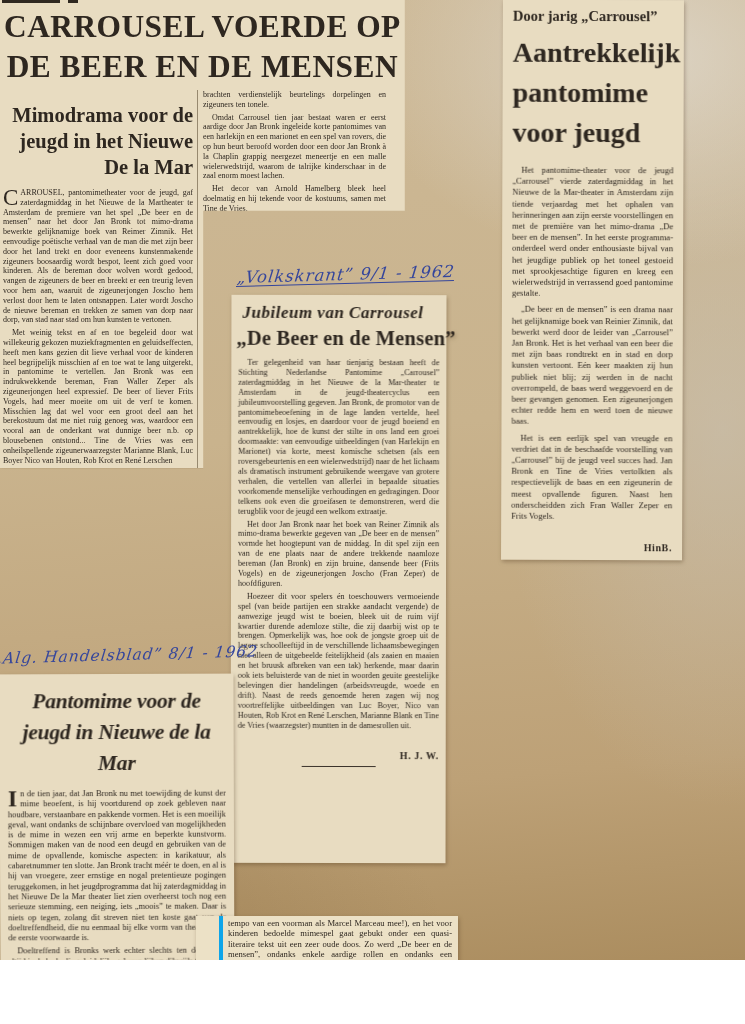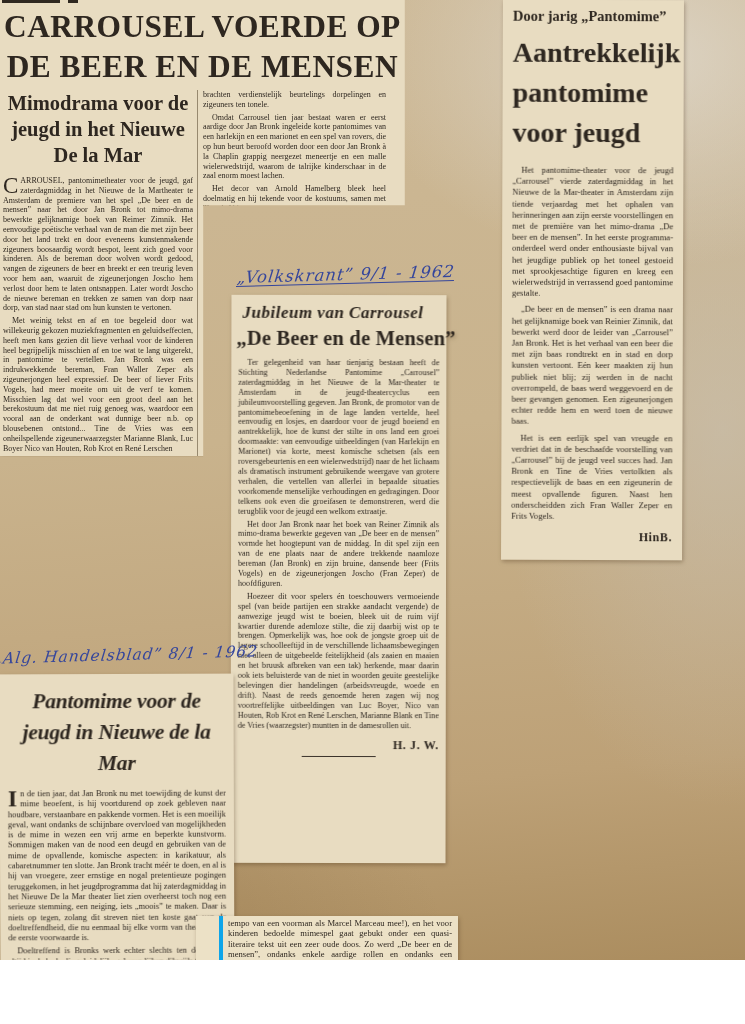--- a/index.html
+++ b/index.html
@@ -25,21 +25,21 @@
   .clip-a{ left:0; top:8; width:392; height:530; padding:6px 0 0 0;
     clip-path:polygon(0 0,100% 0,100% 45%,50.2% 45%,50.2% 100%,0 100%); }
   .a-head{ font-weight:bold; font-size:32px; line-height:40px; text-align:center;
     letter-spacing:.5px; transform:scaleX(.98); }
   .a-cols{ display:flex; margin-top:4px; }
   .a-col1{ width:197px; padding:0 4px 0 3px; box-sizing:border-box; }
   .a-col2{ width:195px; padding:0 6px 0 5px; box-sizing:border-box; border-left:1px solid #97896f; }
   .a-sub{ font-weight:bold; font-size:20.5px; line-height:26px; text-align:center; margin:4px 0 8px; }
   .a-body{ font-size:8px; line-height:9.8px; }
   .edge-mark{ position:absolute; background:#2f2820; height:3px; }
-  .byline{ text-align:right; font-weight:bold; font-size:12px; letter-spacing:.6px; margin-top:10px; }
+  .byline{ text-align:right; font-weight:bold; font-size:10px; letter-spacing:.6px; margin-top:20px; }
   .dash-rule{ width:66px; border-top:2px solid #3a322a; margin:9px 0 0 8px; }
 
   
   .grey-area{ position:absolute; left:0; top:538; width:216px; height:136px;
     background:linear-gradient(180deg,#b8afa7,#aba197); border-radius:3px;
     box-shadow:0 0 7px 3px rgba(172,163,152,.8); }
 
   
   .hand{ position:absolute; font-family:"DejaVu Serif", serif; font-style:italic;
     color:#35469c; letter-spacing:1px; transform:rotate(-1.6deg) skewX(-8deg); white-space:nowrap; }
@@ -84,36 +84,36 @@
 
   <article class="clip clip-a">
     <div class="edge-mark" style="left:2px;top:0;width:58px;"></div>
     <div class="edge-mark" style="left:68px;top:0;width:10px;"></div>
     <div class="a-head">
       <span style="display:block">CARROUSEL VOERDE OP</span>
       <span style="display:block">DE BEER EN DE MENSEN</span>
     </div>
     <div class="a-cols">
       <div class="a-col1 nbody a-body">
-        <h2 class="a-sub" style="margin:0 0 8px;">Mimodrama voor de jeugd in het Nieuwe De la Mar</h2>
+        <h2 class="a-sub" style="margin:12px 0 8px;text-align:right;">Mimodrama voor de jeugd in het Nieuwe De la Mar</h2>
         <p class="dropcap">CARROUSEL, pantomimetheater voor de jeugd, gaf zaterdagmiddag in het Nieuwe de la Martheater te Amsterdam de premiere van het spel „De beer en de mensen” naar het door Jan Bronk tot mimo-drama bewerkte gelijknamige boek van Reimer Zimnik. Het eenvoudige poëtische verhaal van de man die met zijn beer door het land trekt en door eveneens kunstenmakende zigeuners boosaardig wordt bespot, leent zich goed voor kinderen. Als de bereman door wolven wordt gedood, vangen de zigeuners de beer en breekt er een treurig leven voor hem aan, waaruit de zigeunerjongen Joscho hem verlost door hem te laten ontsnappen. Later wordt Joscho de nieuwe bereman en trekken ze samen van dorp naar dorp, van stad naar stad om hun kunsten te vertonen.</p>
         <p class="indent">Met weinig tekst en af en toe begeleid door wat willekeurig gekozen muziekfragmenten en geluidseffecten, heeft men kans gezien dit lieve verhaal voor de kinderen heel begrijpelijk misschien af en toe wat te lang uitgerekt, in pantomime te vertellen. Jan Bronk was een indrukwekkende bereman, Fran Waller Zeper als zigeunerjongen heel expressief. De beer of liever Frits Vogels, had meer moeite om uit de verf te komen. Misschien lag dat wel voor een groot deel aan het berekostuum dat me niet ruig genoeg was, waardoor een vooral aan de onderkant wat dunnige beer n.b. op blousebenen ontstond... Tine de Vries was een onheilspellende zigeunerwaarzegster Marianne Blank, Luc Boyer Nico van Houten, Rob Krot en René Lerschen</p>
       </div>
       <div class="a-col2 nbody a-body">
         <p>brachten verdienstelijk beurtelings dorpelingen en zigeuners ten tonele.</p>
         <p class="indent">Omdat Carrousel tien jaar bestaat waren er eerst aardige door Jan Bronk ingeleide korte pantomimes van een harlekijn en een marionet en een spel van rovers, die op hun beurt beroofd worden door een door Jan Bronk à la Chaplin grappig neergezet meneertje en een malle wielerwedstrijd, waarom de talrijke kinderschaar in de zaal enorm moest lachen.</p>
         <p class="indent">Het decor van Arnold Hamelberg bleek heel doelmatig en hij tekende voor de kostuums, samen met Tine de Vries.</p>
         <div class="byline">JEANNE M. ROOS</div>
         <div class="dash-rule"></div>
       </div>
     </div>
   </article>
 
   <article class="clip clip-b">
-    <div class="b-kicker">Door jarig „Pantomime”</div>
+    <div class="b-kicker">Door jarig „Carrousel”</div>
     <h1 class="b-head">Aantrekkelijk pantomime voor jeugd</h1>
     <div class="nbody b-body">
       <p class="indent">Het pantomime-theater voor de jeugd „Carrousel” vierde zaterdagmiddag in het Nieuwe de la Mar-theater in Amsterdam zijn tiende verjaardag met het ophalen van herinneringen aan zijn eerste voorstellingen en met de première van het mimo-drama „De beer en de mensen”. In het eerste programma-onderdeel werd onder enthousiaste bijval van het jeugdige publiek op het toneel gestoeid met sprookjesachtige figuren en kreeg een wielerwedstrijd in verrassend goed pantomime gestalte.</p>
       <p class="indent">„De beer en de mensen” is een drama naar het gelijknamige boek van Reinier Zimnik, dat bewerkt werd door de leider van „Carrousel” Jan Bronk. Het is het verhaal van een beer die met zijn baas rondtrekt en in stad en dorp kunsten vertoont. Eén keer maakten zij hun publiek niet blij; zij werden in de nacht overrompeld, de baas werd weggevoerd en de beer gevangen genomen. Een zigeunerjongen echter redde hem en werd toen de nieuwe baas.</p>
       <p class="indent">Het is een eerlijk spel van vreugde en verdriet dat in de beschaafde voorstelling van „Carrousel” bij de jeugd veel succes had. Jan Bronk en Tine de Vries vertolkten als respectievelijk de baas en een zigeunerin de meest opvallende figuren. Naast hen onderscheidden zich Fran Waller Zeper en Frits Vogels.</p>
       <div class="byline">HinB.</div>
     </div>
   </article>
 
   <div class="hand hand-volkskrant">„Volkskrant”  9/1 - 1962</div>

